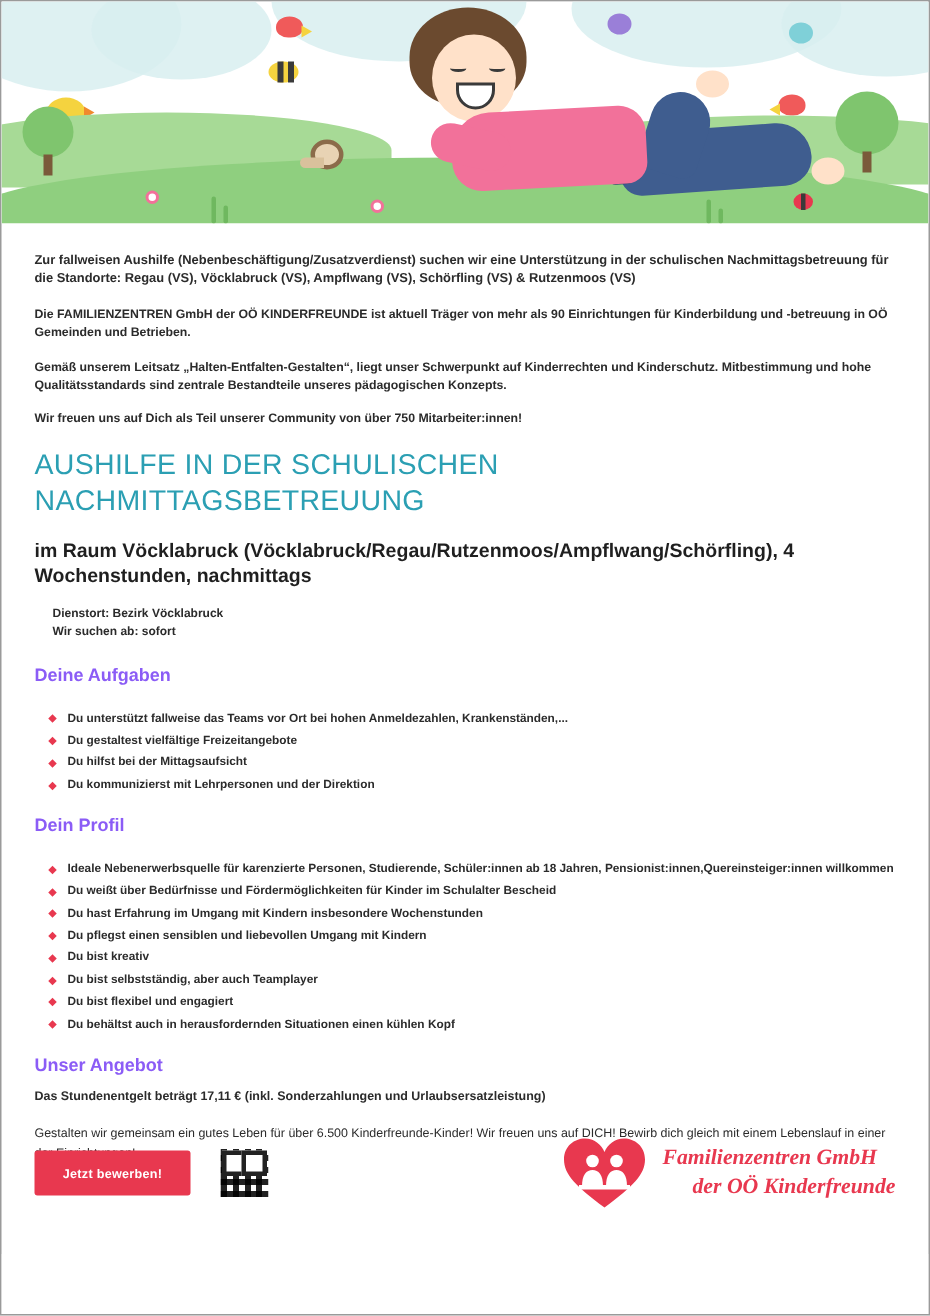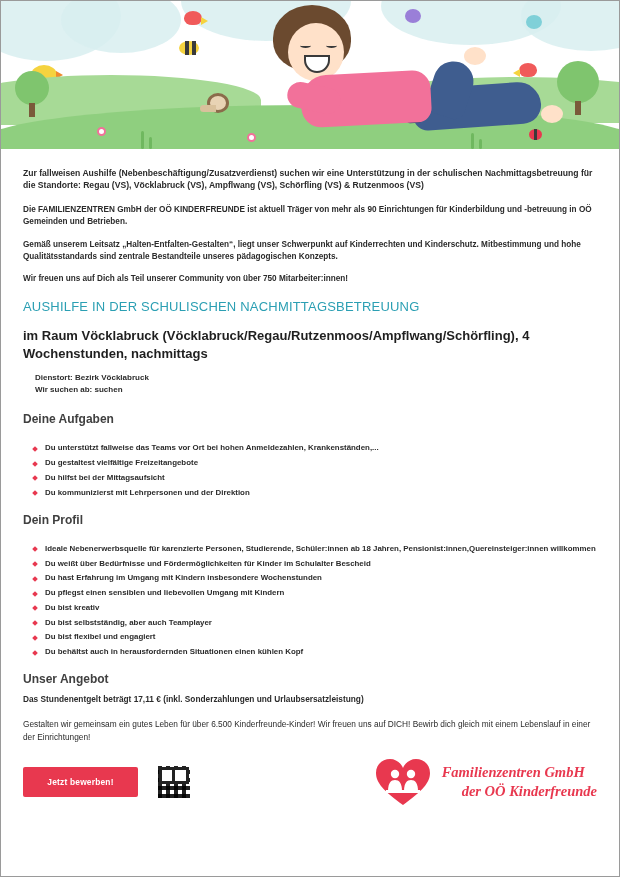--- a/index.html
+++ b/index.html
@@ -256,21 +256,21 @@
   }
   .para {
     font-size: 8.2px;
     font-weight: bold;
     line-height: 1.5;
     margin: 0 0 10px 0;
   }
 
   h1.title {
     color: #2b9fb3;
-    font-size: 13px;
+    font-size: 19px;
     font-weight: normal;
     line-height: 1.22;
     letter-spacing: 0.2px;
     margin: 14px 0 12px 0;
   }
   h2.subtitle {
     font-size: 13px;
     font-weight: bold;
     line-height: 1.35;
     margin: 0 0 10px 0;
@@ -279,21 +279,21 @@
   .meta {
     font-size: 8px;
     font-weight: bold;
     line-height: 1.5;
     margin: 0 0 16px 12px;
   }
   h3.section {
     font-size: 12px;
     font-weight: bold;
     margin: 14px 0 8px 0;
-    color: #404040;
+    color: #8b5cf6;
   }
   ul.bullets {
     list-style: none;
     margin: 16px 0 4px 0;
     padding: 0 0 0 10px;
   }
   ul.bullets li {
     position: relative;
     font-size: 7.9px;
     line-height: 1.55;
@@ -332,21 +332,21 @@
     display: flex;
     align-items: center;
   }
   .apply-btn {
     background: #e8384f;
     color: #ffffff;
     font-size: 8.4px;
     font-weight: bold;
     border: none;
     border-radius: 2px;
-    width: 115px;
+    width: 104px;
     height: 30px;
     cursor: pointer;
     letter-spacing: 0.2px;
   }
   .qr {
     width: 36px; height: 36px;
     margin-left: 18px;
     background-color: #ffffff;
     background-image:
       linear-gradient(90deg, #222 0 12.5%, transparent 12.5% 25%, #222 25% 37.5%, transparent 37.5% 50%, #222 50% 62.5%, transparent 62.5% 75%, #222 75% 87.5%, transparent 87.5% 100%),
@@ -457,21 +457,21 @@
 
     <h2 class="subtitle">im Raum Vöcklabruck (Vöcklabruck/Regau/Rutzenmoos/Ampflwang/Schörfling), 4 Wochenstunden, nachmittags</h2>
 
     <div class="meta">
       <div>
         <span>Dienstort:</span>
         <span>Bezirk Vöcklabruck</span>
       </div>
       <div>
         <span>Wir suchen ab:</span>
-        <span>suchen</span>
+        <span>sofort</span>
       </div>
     </div>
 
     <h3 class="section">Deine Aufgaben</h3>
     <ul class="bullets">
       <li>Du unterstützt fallweise das Teams vor Ort bei hohen Anmeldezahlen, Krankenständen,...</li>
       <li>Du gestaltest vielfältige Freizeitangebote</li>
       <li>Du hilfst bei der Mittagsaufsicht</li>
       <li>Du kommunizierst mit Lehrpersonen und der Direktion</li>
     </ul>

